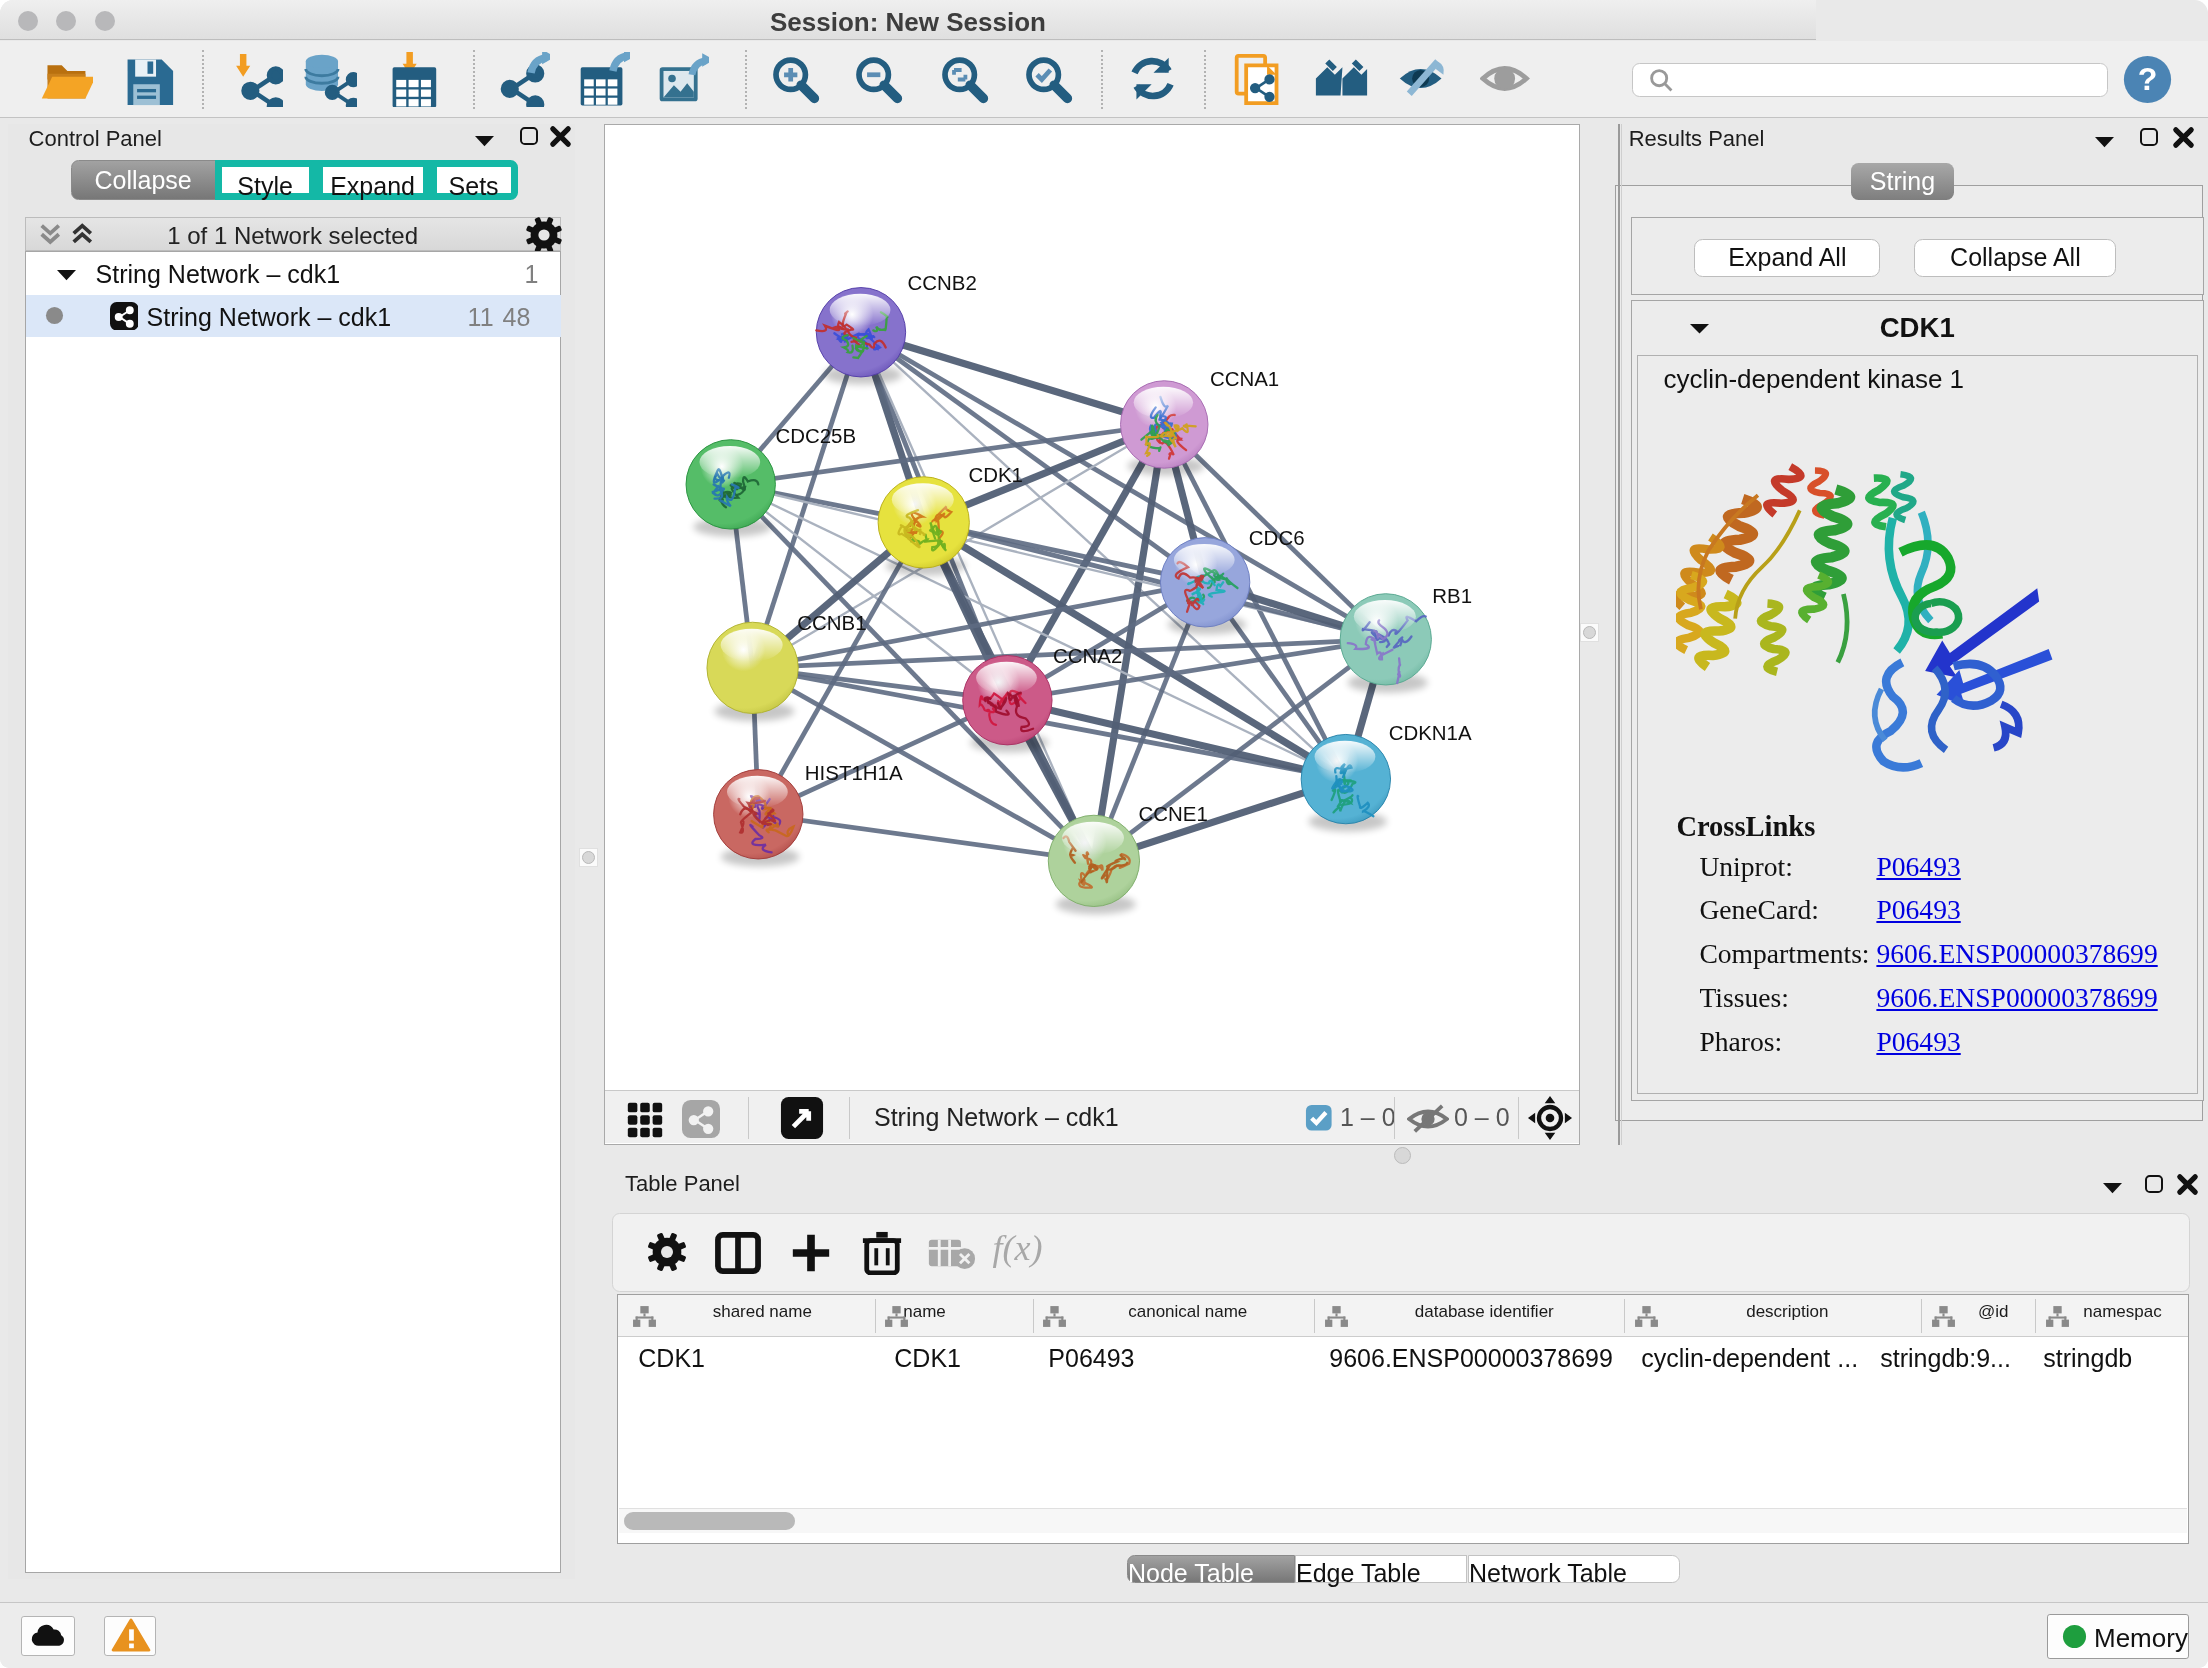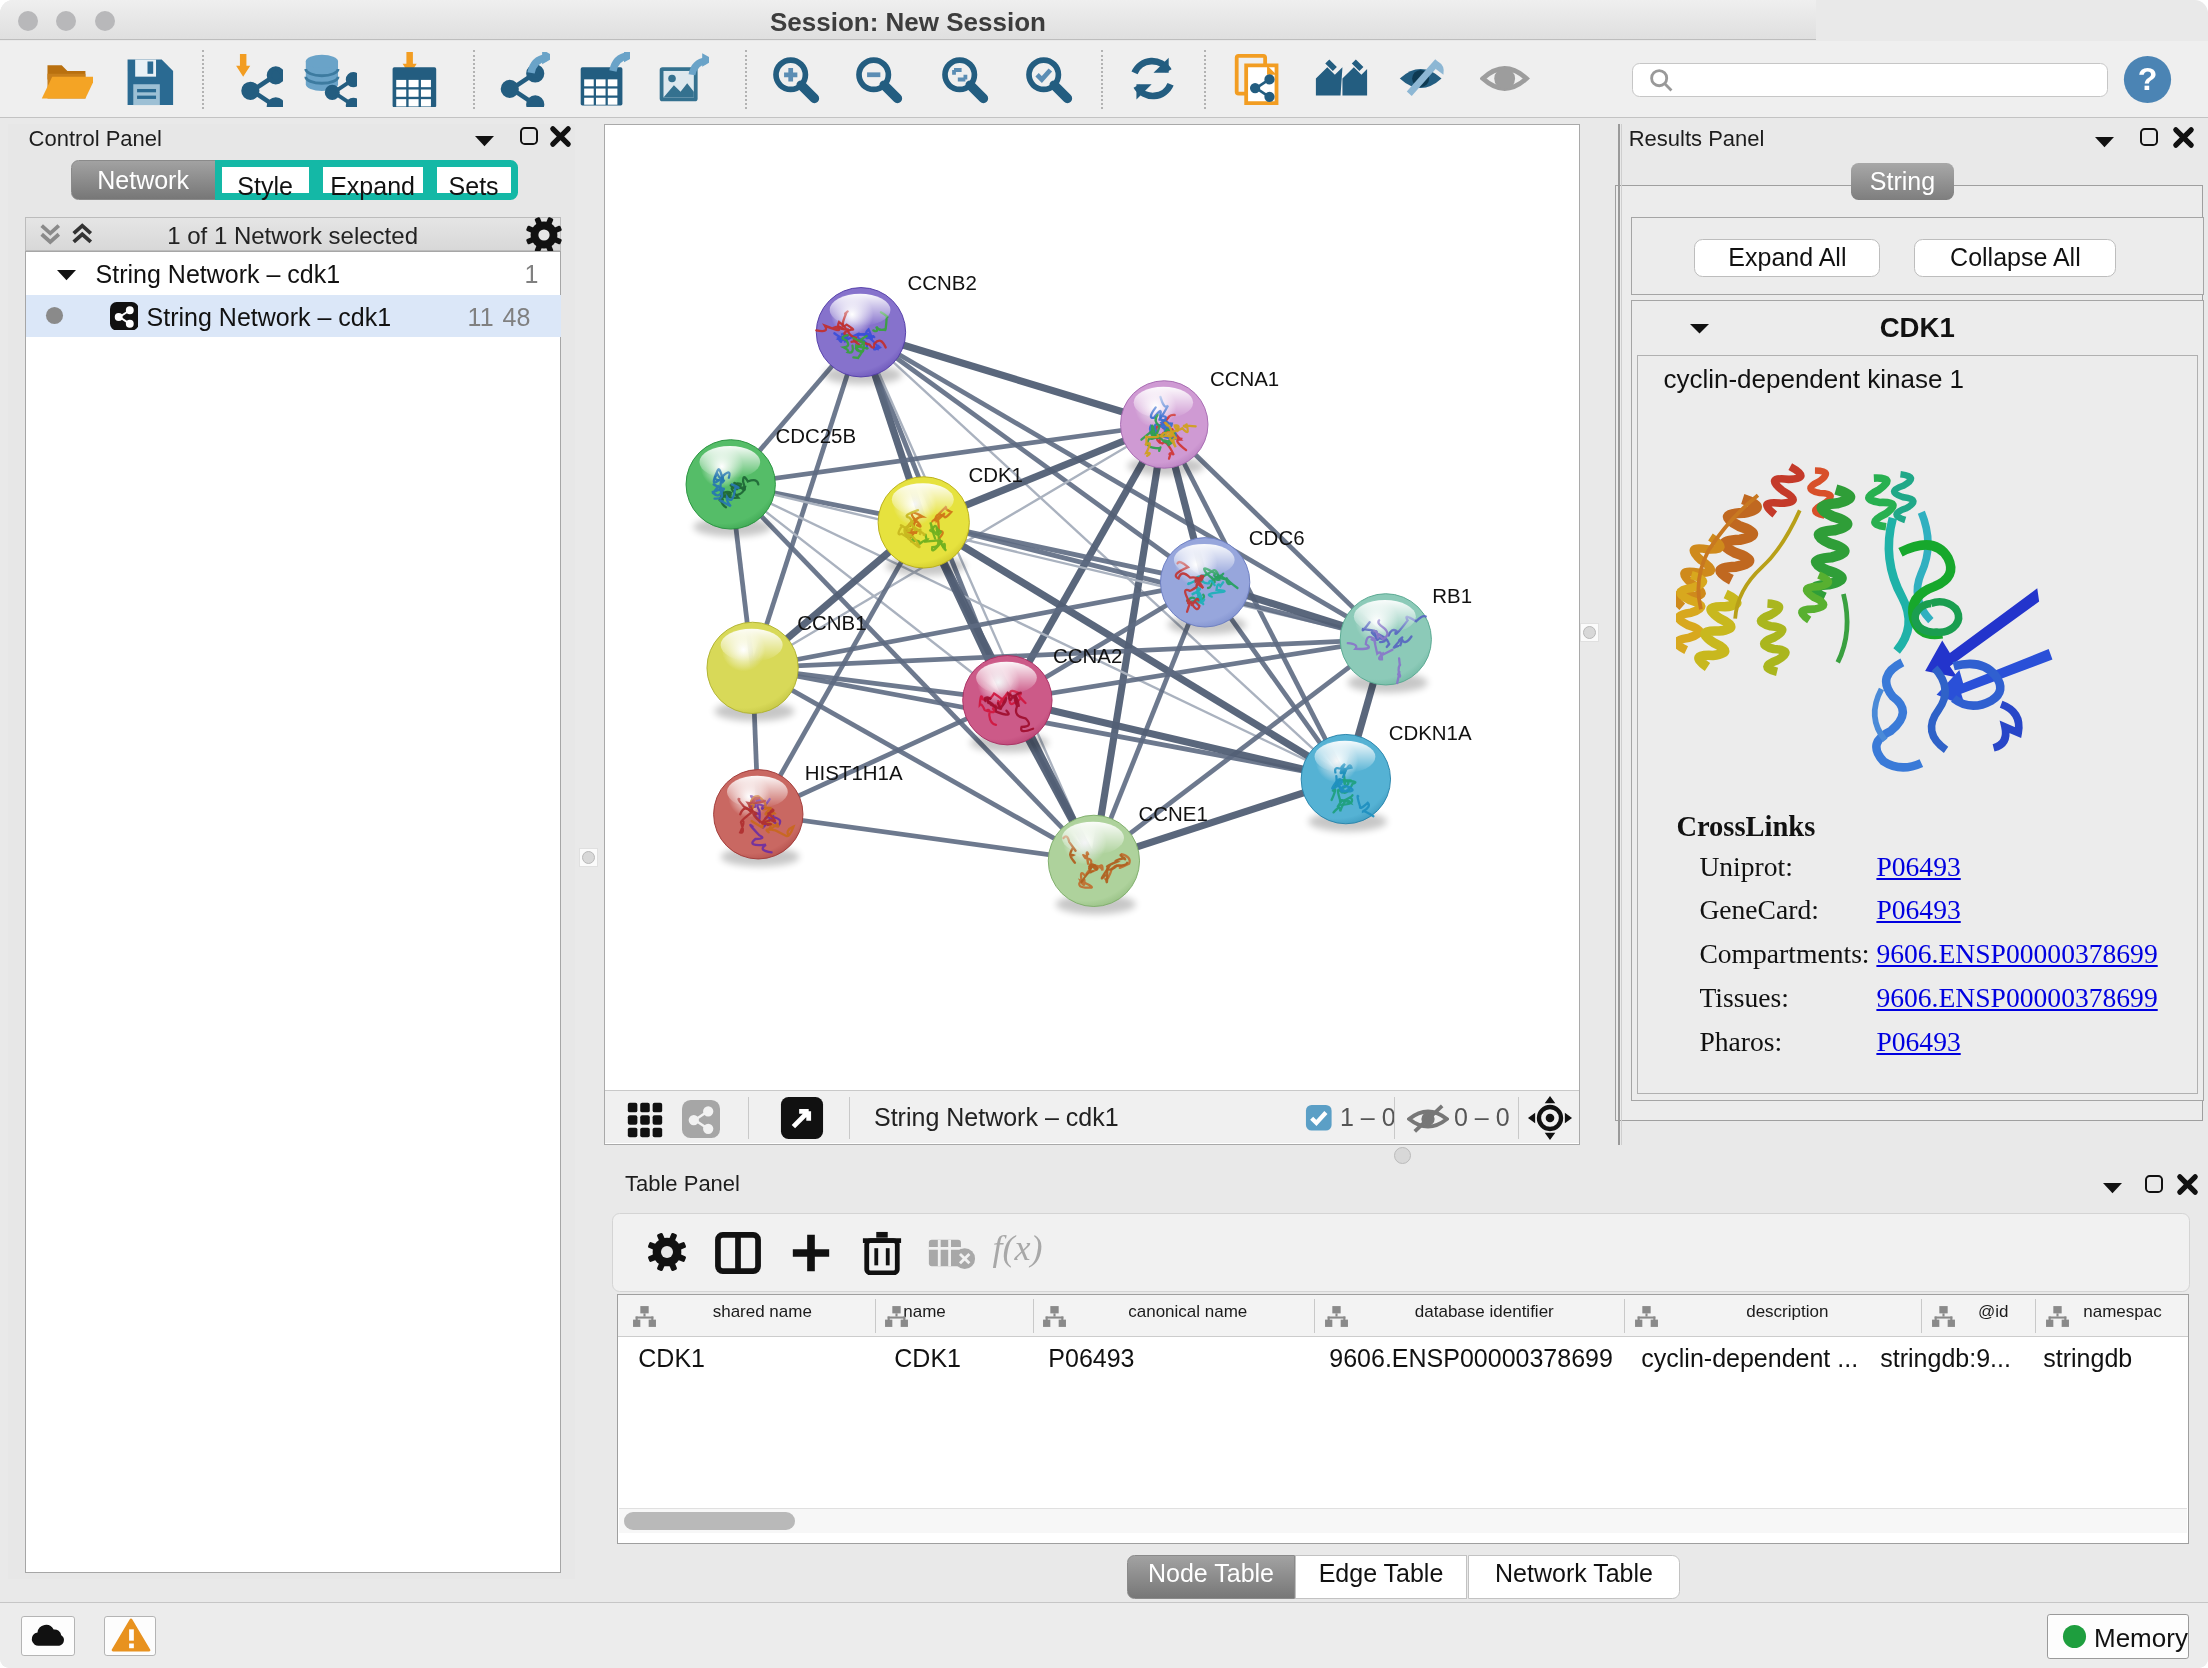--- a/index.html
+++ b/index.html
@@ -47,21 +47,21 @@
   font-family:"Liberation Serif", serif; }
 
 #tpanel { left:604px; top:1164px; width:1605px; height:438px; background:#e9e9e9; }
 #ttoolbar { left:7.6px; top:49px; width:1578px; height:79px; background:#f1f1f1;
   border:1px solid #d4d4d4; border-radius:7.6px; }
 #tbox { left:13.3px; top:130px; width:1572px; height:250px; background:#fff; border:1px solid #9f9f9f; }
 #thead { left:0; top:0; width:1570px; height:42px; background:#f3f3f3; border-bottom:1px solid #cccccc; }
 .thsep { top:3.8px; width:0; height:34px; border-left:1px solid #c9c9c9; }
 .thlabel { position:absolute; top:6.7px; font-size:17px; color:#1b1b1b; }
 .tcell { position:absolute; top:49px; font-size:25px; color:#111; }
-.btab { position:absolute; top:391px; height:44px; font-size:25px; text-align:center;
+.btab { position:absolute; top:391px; height:28px; font-size:25px; 
   line-height:34px; background:#fff; border:1px solid #c2c2c2; color:#111; }
 
 #statusbar { left:0; top:1602px; width:2208px; height:67px; background:#ececec;
   border-top:1px solid #c6c6c6; }
 .sbtn { position:absolute; top:13.3px; height:40px; background:#fdfdfd; border:1.9px solid #b4b4b4;
   border-radius:2.9px; }
 </style></head><body>
 <div id="win">
     <div class="abs" id="titlebar">
       <div class="abs light" style="left:18px;"></div>
@@ -221,21 +221,21 @@
     </div>
     <div class="abs" id="cpanel">
       <div class="abs panel-title" style="left:21px; top:1.9px;">Control Panel</div>
       <svg class="abs" style="left:465px; top:9.5px;" width="23" height="13.3" viewBox="0 0 24 14">
         <path d="M2,2 h20 l-10,11 z" fill="#111"></path>
       </svg>
       <div class="abs wbtn-sq" style="left:512px; top:2.9px;"></div>
       <svg class="abs" style="left:541px; top:1px;" width="23" height="23" viewBox="0 0 24 24">
         <path d="M4,4 L20,20 M20,4 L4,20" stroke="#111" stroke-width="5.5" stroke-linecap="round"></path>
       </svg>
-      <div class="tab tabsel" style="left:63px; width:145px; border-radius:7.6px 0 0 7.6px;">Network</div>
+      <div class="tab tabsel" style="left:63px; width:145px; border-radius:7.6px 0 0 7.6px;">Collapse</div>
       <div class="tab" style="left:207px; width:101px; ">Style</div>
       <div class="tab" style="left:308px; width:114px; ">Expand</div>
       <div class="tab" style="left:422px; width:88px; border-radius:0 7.6px 7.6px 0;">Sets</div>
       <div class="abs" id="cgraybar"></div>
       <svg class="abs" style="left:28.5px; top:96px;" width="28.5" height="28.5" viewBox="0 0 30 30">
         <path d="M6,6 l9,8 l9,-8 M6,15 l9,8 l9,-8" stroke="#8a8a8a" stroke-width="4" fill="none"></path>
       </svg>
       <svg class="abs" style="left:60px; top:96px;" width="28.5" height="28.5" viewBox="0 0 30 30">
         <path d="M6,14 l9,-8 l9,8 M6,23 l9,-8 l9,8" stroke="#333" stroke-width="4" fill="none"></path>
       </svg>

